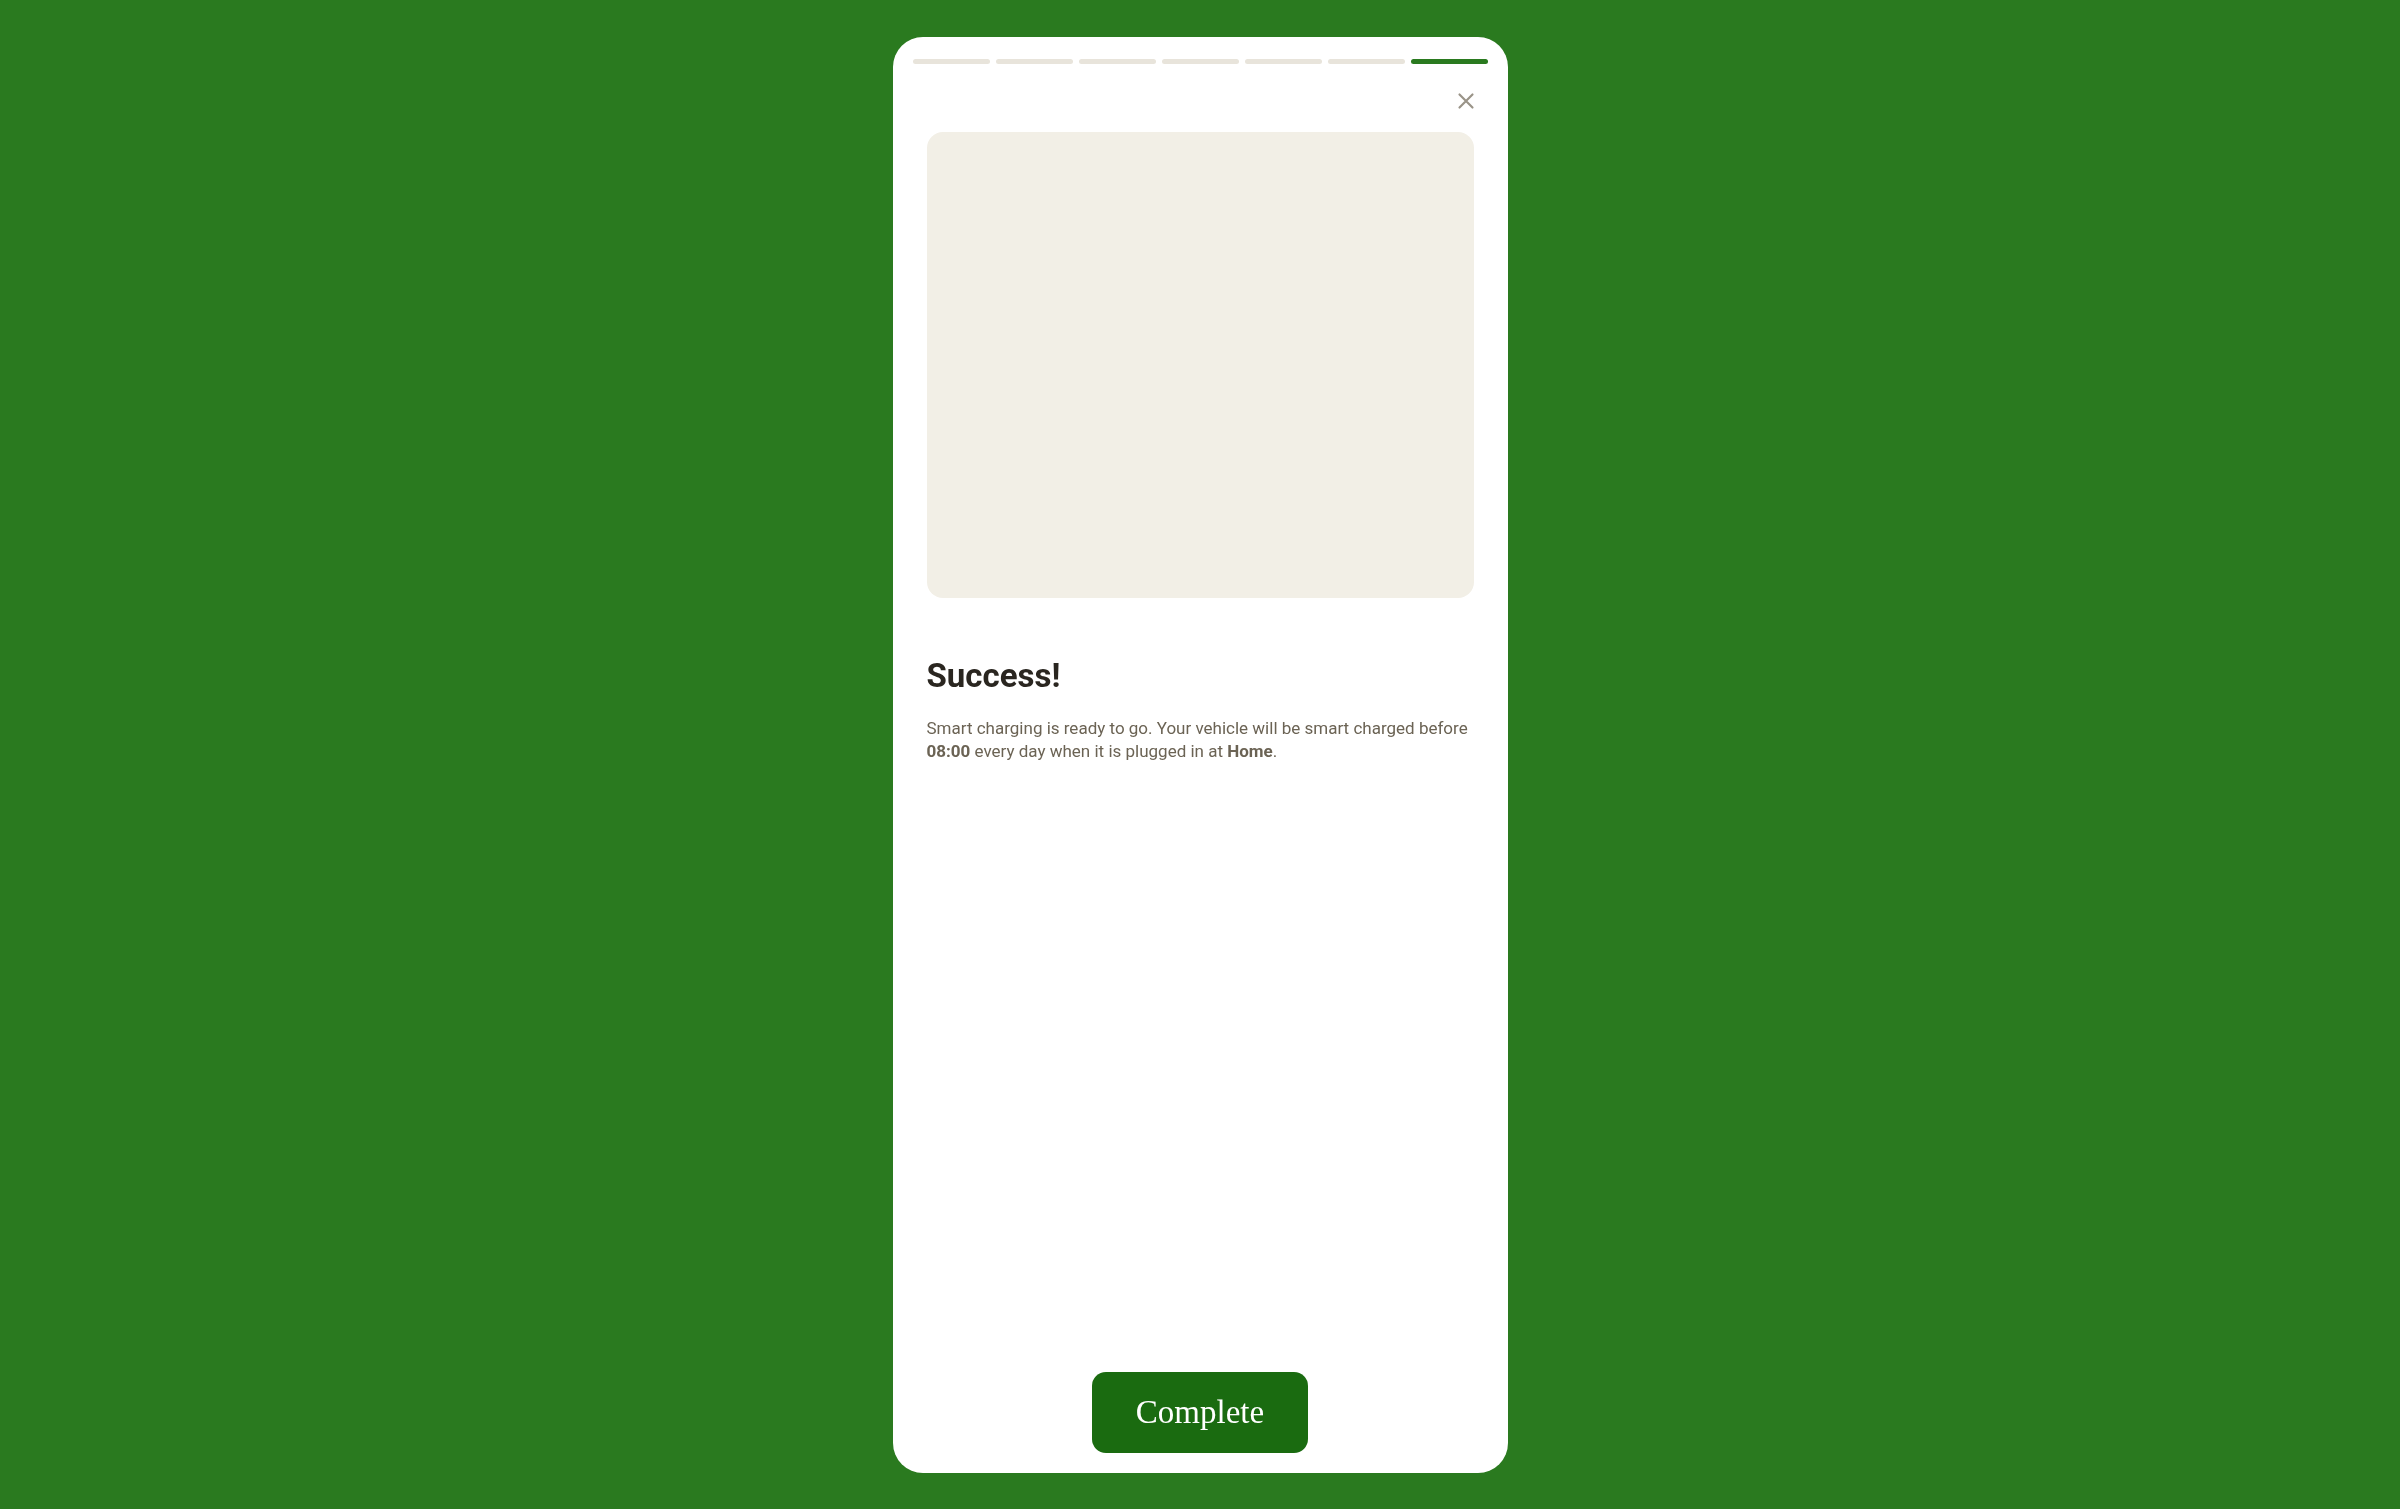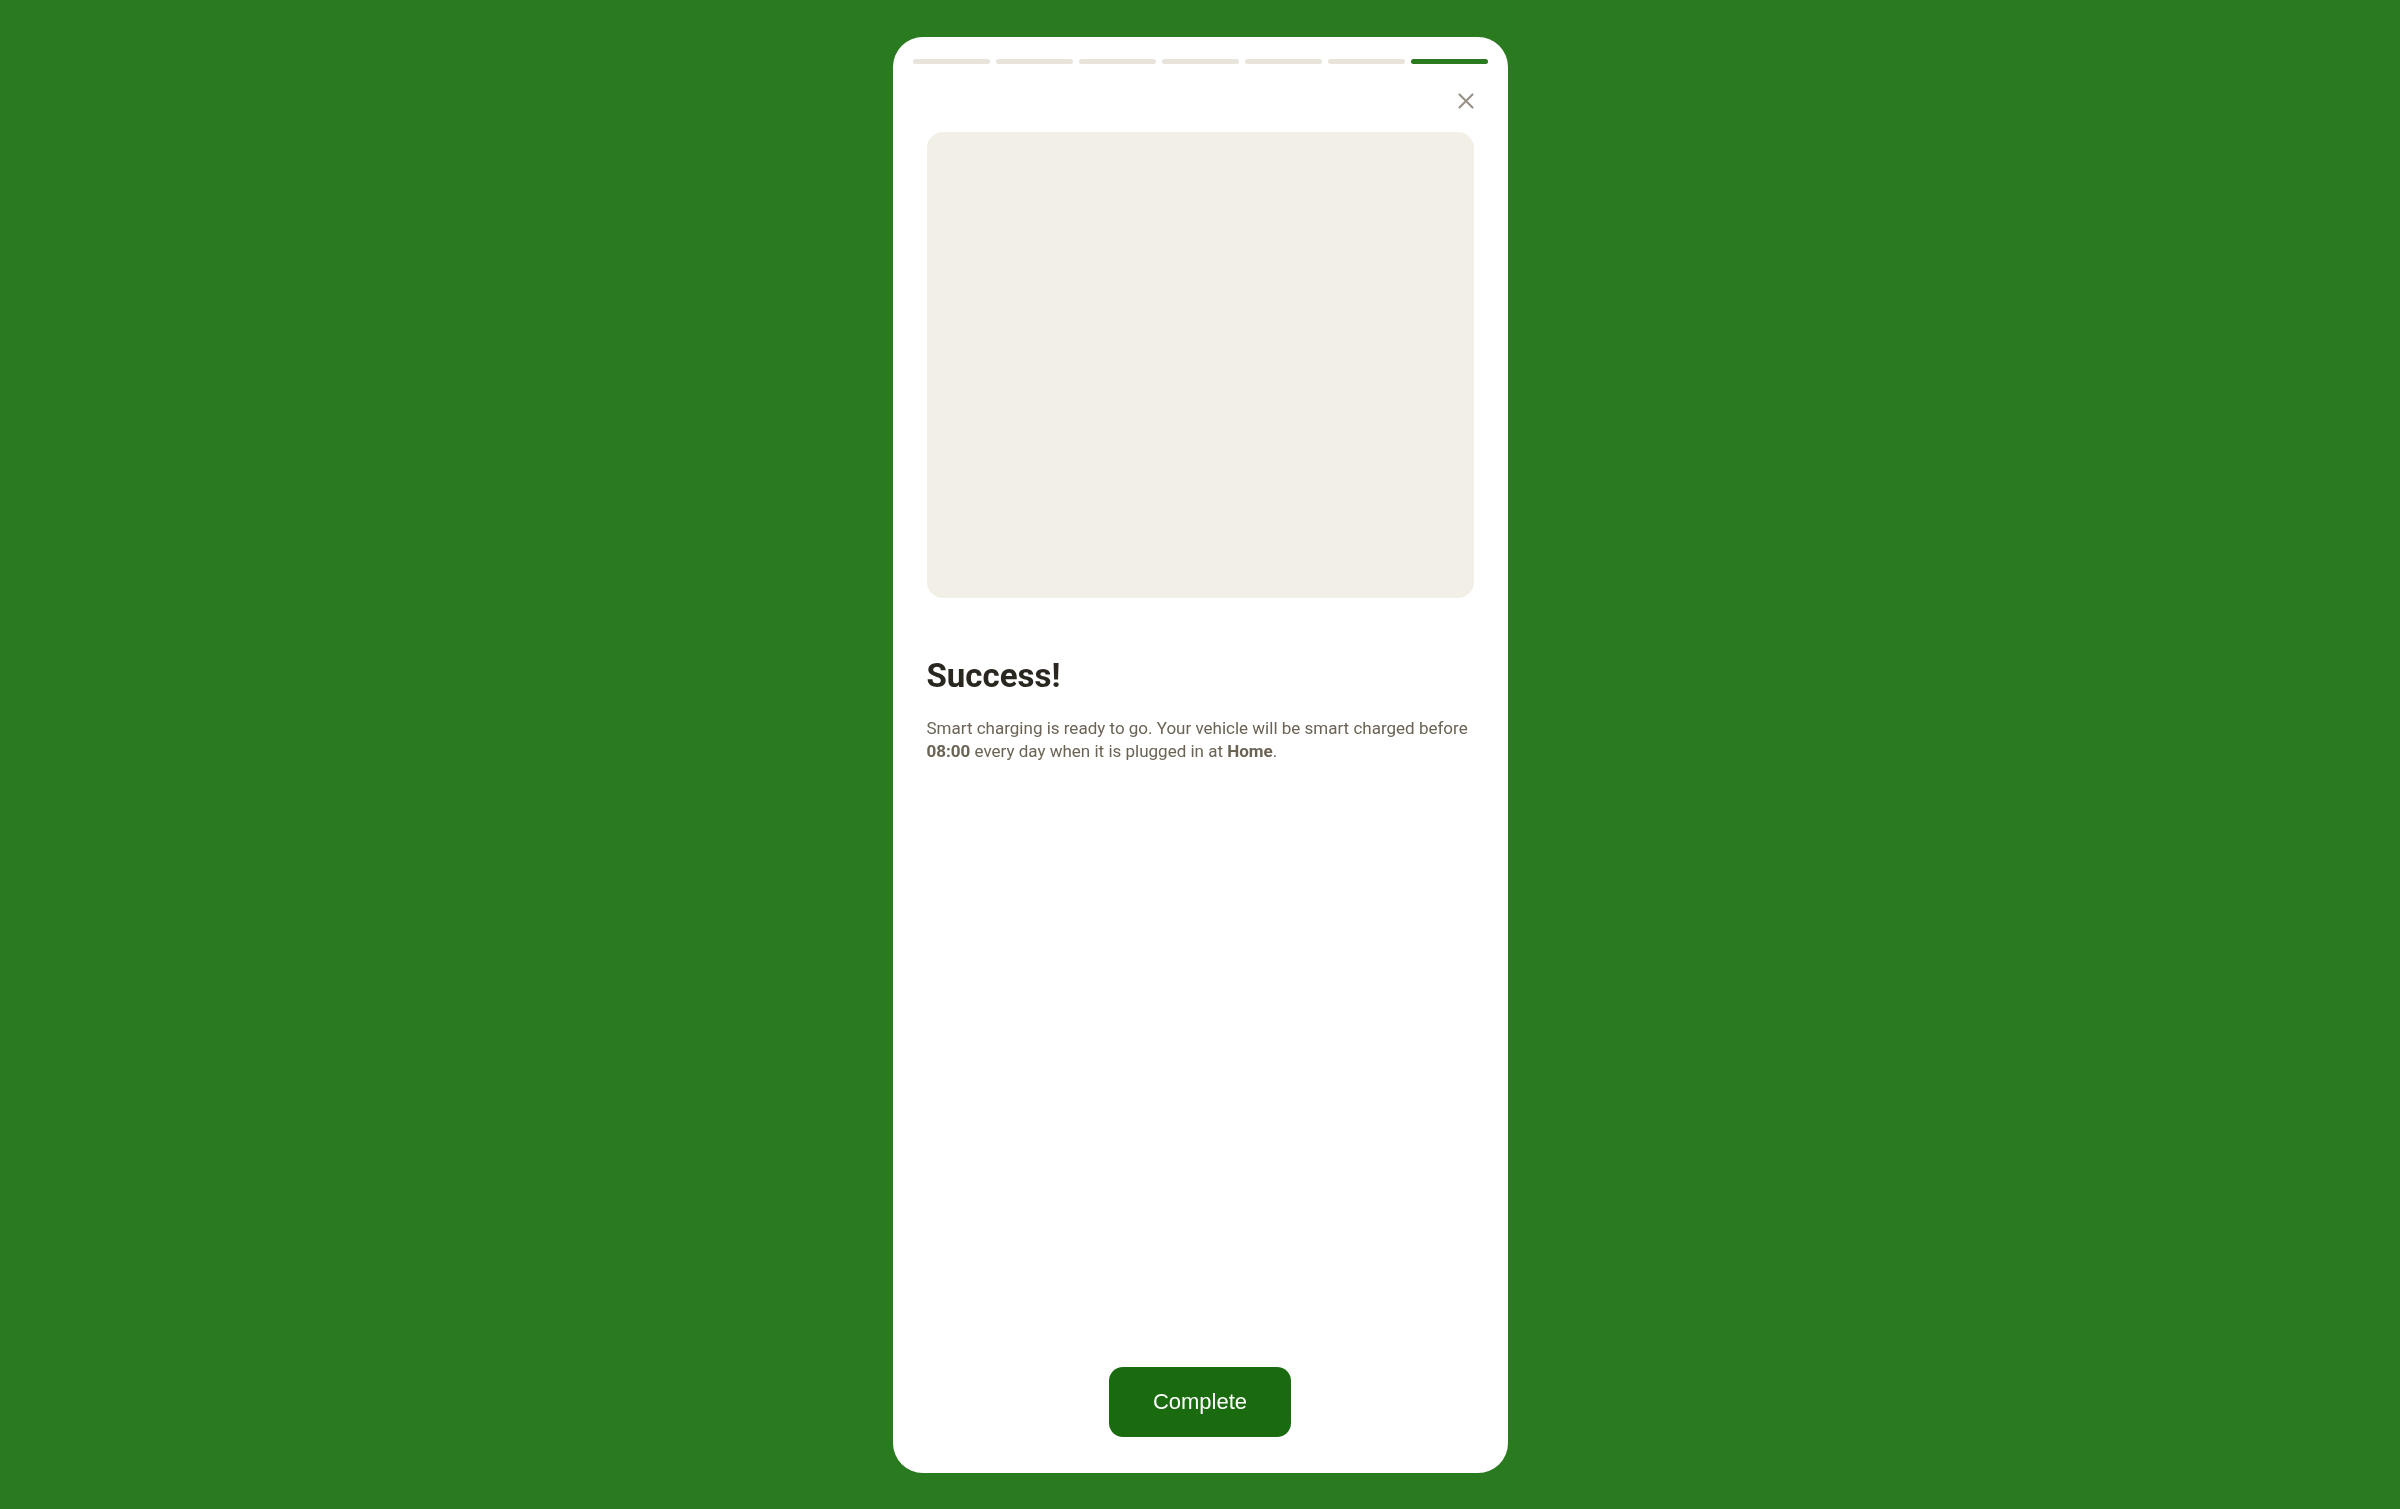--- a/index.html
+++ b/index.html
@@ -17,21 +17,21 @@
       align-items: center;
       justify-content: center;
       border-radius: 40px;
     }
     
     .phone-frame {
       width: 615px;
       height: 1436px;
       background: #ffffff;
       border-radius: 30px;
-      padding: 22px 0 36px 0;
+      padding: 22px 0 20px 0;
       display: flex;
       flex-direction: column;
       position: relative;
       overflow: hidden;
     }
     
     .progress-bar {
       display: flex;
       gap: 6px;
       padding: 0 20px;
@@ -109,23 +109,24 @@
       padding: 0 34px;
       margin-top: auto;
     }
     
     .complete-button {
       background: #1a6b10;
       color: #ffffff;
       border: none;
       border-radius: 14px;
       padding: 22px 44px;
-      font-size: 22px;
+      font-size: 33px;
       font-weight: 400;
       cursor: pointer;
+      font-family: Liberation Serif, serif;
     }
   </style>
 </head>
 <body>
 
 <div class="phone-frame">
 
   <div class="progress-bar">
     <div class="progress-segment"></div>
     <div class="progress-segment"></div>

